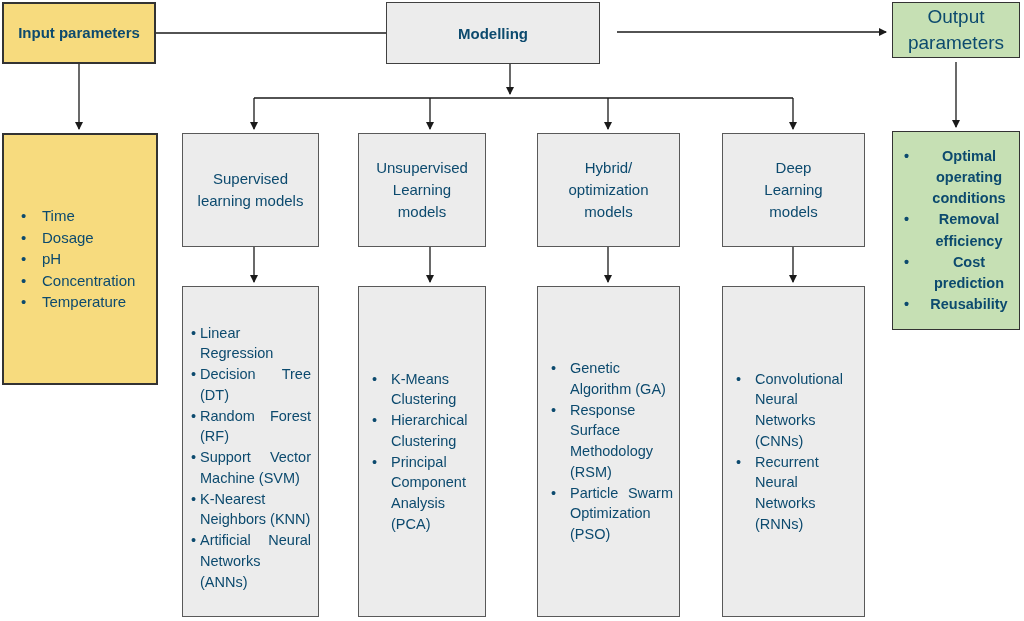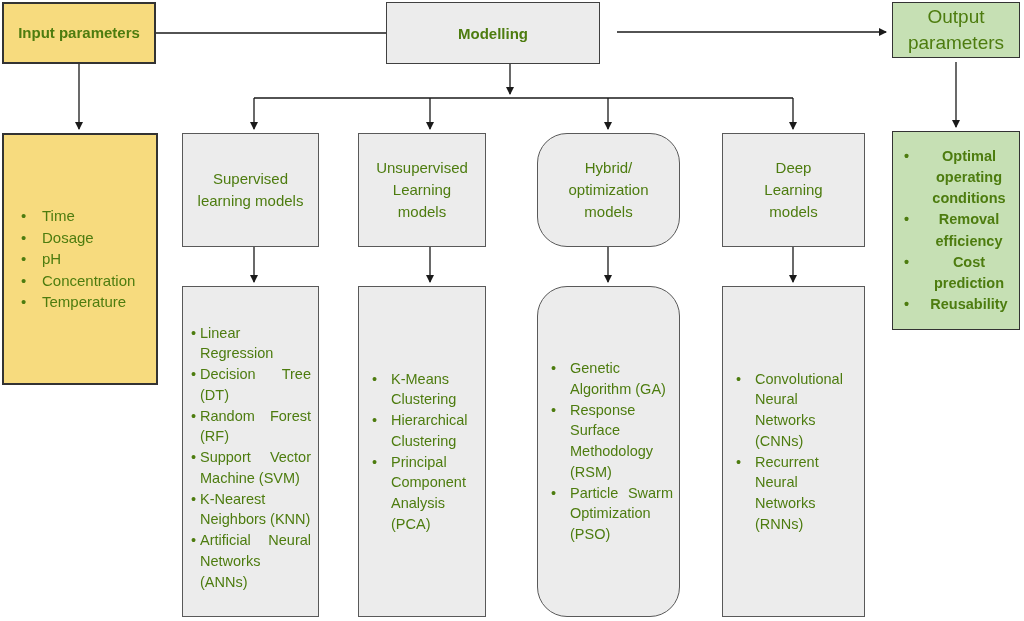--- a/index.html
+++ b/index.html
@@ -2,21 +2,21 @@
 <html><head>
 <meta charset="utf-8">
 <style>
   html, body { margin: 0; padding: 0; background: #ffffff; }
   .canvas {
     position: relative;
     width: 1024px;
     height: 621px;
     background: #ffffff;
     font-family: "Liberation Sans", sans-serif;
-    color: #4d7c0f;
+    color: #0c4a6e;
     overflow: hidden;
   }
   .connectors { position: absolute; left: 0; top: 0; z-index: 1; }
 
   .box {
     position: absolute;
     box-sizing: border-box;
     display: flex;
     align-items: center;
     justify-content: center;
@@ -37,21 +37,21 @@
 
   
   #input-list-box  { left: 2px;   top: 133px; width: 156px; height: 252px;
                      background: #F7DB7E; border: 2px solid #333333; }
   #output-list-box { left: 892px; top: 131px; width: 128px; height: 199px;
                      background: #C6E0B4; border: 1.6px solid #333333; }
 
   
   .col1 { left: 182px; width: 137px; }
   .col2 { left: 358px; width: 128px; }
-  .col3 { left: 537px; width: 143px; border-radius: 30px; }
+  .col3 { left: 537px; width: 143px; }
   .col4 { left: 722px; width: 143px; }
   .cat    { top: 133px; height: 114px; background: #ECECEC;
             border: 1.6px solid #595959; font-size: 15px; line-height: 1.45;
             padding: 0 10px; }
   #cat-hybrid { padding: 0 20px; }
   #cat-deep   { padding: 0 36px; }
   .detail { top: 286px; height: 331px; background: #ECECEC;
             border: 1.6px solid #595959; }
 
   

